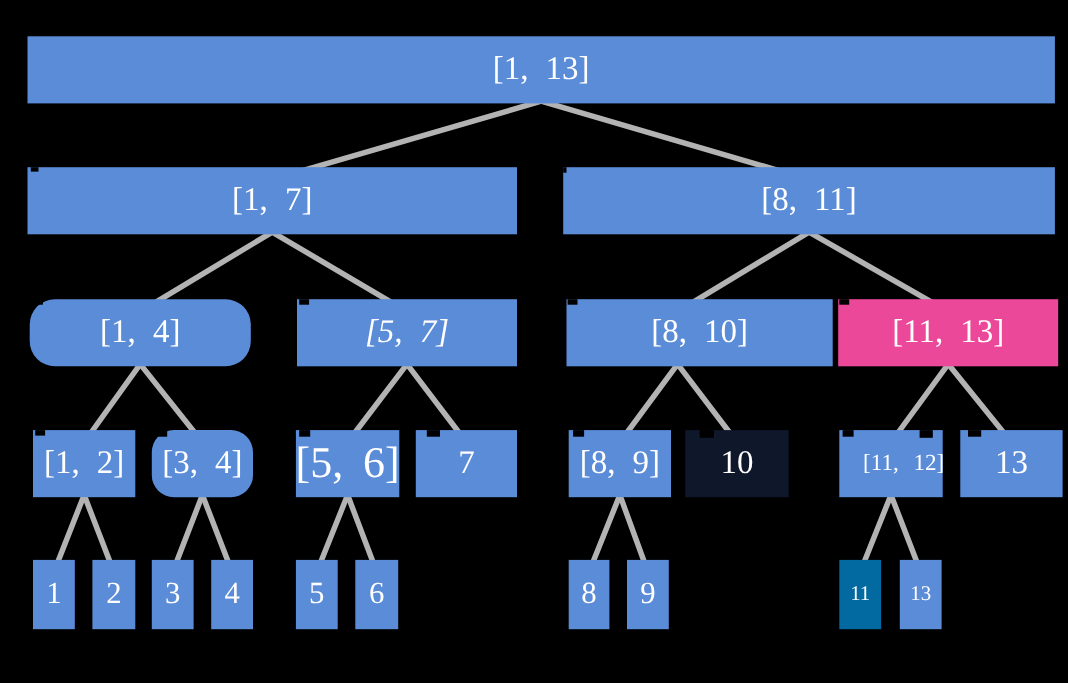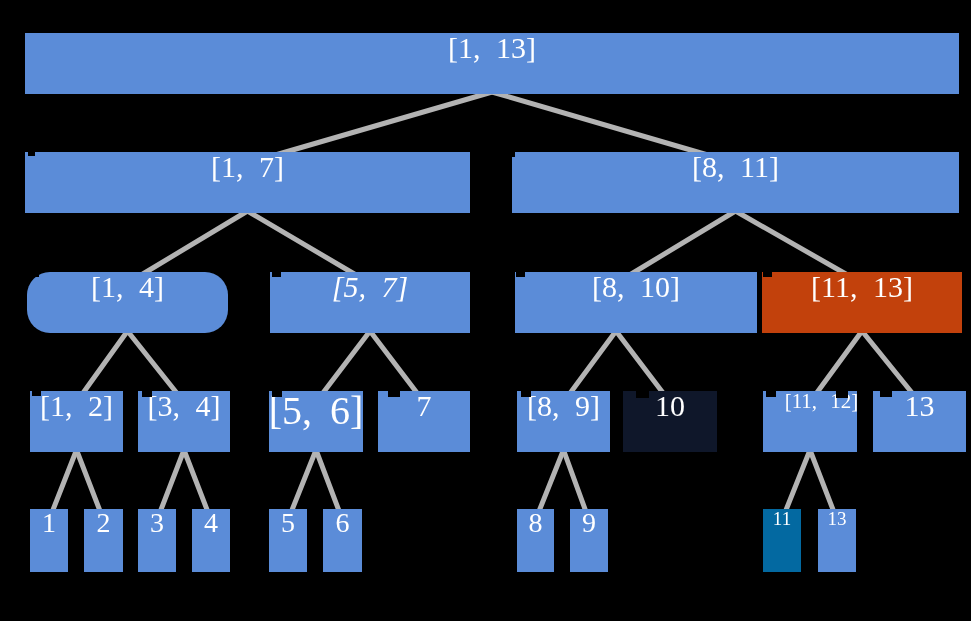--- a/index.html
+++ b/index.html
@@ -18,20 +18,21 @@
   .edges-layer {
     position: absolute;
     left: 0;
     top: 0;
     z-index: 0;
   }
   .node {
     position: absolute;
     z-index: 1;
     display: flex;
+    align-items: center;
     justify-content: center;
     box-sizing: border-box;
   }
   .node .lbl {
     color: #ffffff;
     word-spacing: 8px;
     white-space: nowrap;
     line-height: 1;
     padding-bottom: 2px;
   }
@@ -88,29 +89,29 @@
         <span class="lbl" style="font-size: 30px;">[1,  4]</span>
       </div>
       <div class="node" style="left: 270px; top: 272px; width: 200px; height: 61px; background: rgb(91, 140, 216);">
         <div class="notch" style="width: 9px; height: 5px; background: rgb(0, 0, 0); left: 2px;"></div>
         <span class="lbl" style="font-size: 30px; font-style: italic;">[5,  7]</span>
       </div>
       <div class="node" style="left: 515px; top: 272px; width: 242px; height: 61px; background: rgb(91, 140, 216);">
         <div class="notch" style="width: 9px; height: 5px; background: rgb(0, 0, 0); left: 1px;"></div>
         <span class="lbl" style="font-size: 30px;">[8,  10]</span>
       </div>
-      <div class="node" style="left: 762px; top: 272px; width: 200px; height: 61px; background: #c2410c;">
+      <div class="node" style="left: 762px; top: 272px; width: 200px; height: 61px; background: #ec4899;">
         <div class="notch" style="width: 9px; height: 5px; background: rgb(0, 0, 0); left: 1px;"></div>
         <span class="lbl" style="font-size: 30px;">[11,  13]</span>
       </div>
       <div class="node" style="left: 30px; top: 391px; width: 93px; height: 61px; background: rgb(91, 140, 216);">
         <div class="notch" style="width: 9px; height: 5px; background: rgb(0, 0, 0); left: 2px;"></div>
         <span class="lbl" style="font-size: 30px;">[1,  2]</span>
       </div>
-      <div class="node" style="left: 138px; top: 391px; width: 92px; height: 61px; background: rgb(91, 140, 216);">
+      <div class="node" style="left: 138px; top: 391px; width: 92px; height: 61px; background: rgb(91, 140, 216); border-radius: 20px;">
         <div class="notch" style="width: 10px; height: 6px; background: rgb(0, 0, 0); left: 4px;"></div>
         <span class="lbl" style="font-size: 30px;">[3,  4]</span>
       </div>
       <div class="node" style="left: 269px; top: 391px; width: 94px; height: 61px; background: rgb(91, 140, 216);">
         <div class="notch" style="width: 10px; height: 6px; background: rgb(0, 0, 0); left: 3px;"></div>
         <span class="lbl" style="font-size: 40px;">[5,  6]</span>
       </div>
       <div class="node" style="left: 378px; top: 391px; width: 92px; height: 61px; background: rgb(91, 140, 216);">
         <div class="notch" style="width: 12px; height: 6px; background: rgb(0, 0, 0); left: 10px;"></div>
         <span class="lbl" style="font-size: 30px;">7</span>

